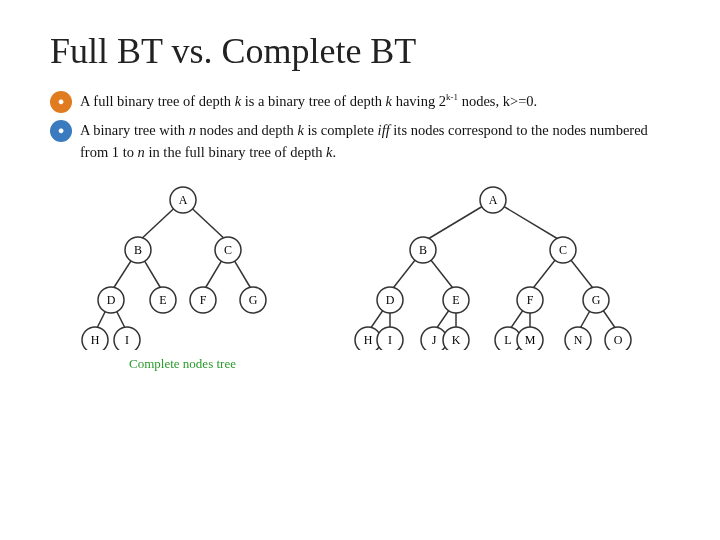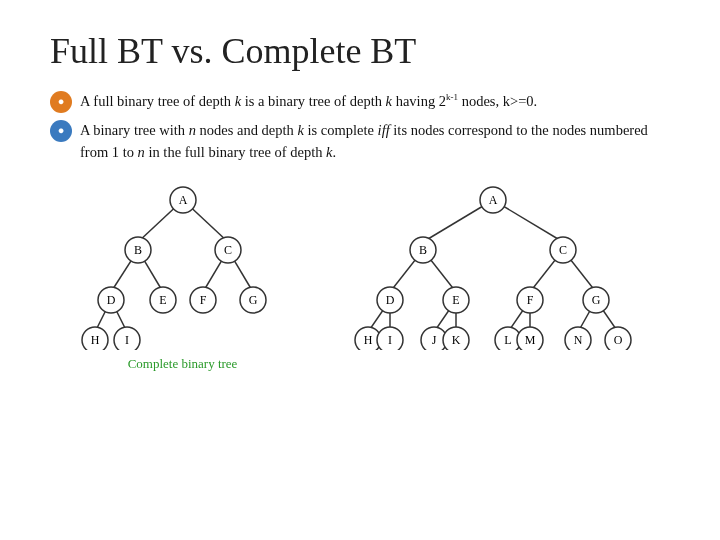--- a/index.html
+++ b/index.html
@@ -170,21 +170,21 @@
 
         <circle cx="180" cy="120" r="13" class="node-circle"></circle>
         <text x="180" y="120">G</text>
 
         <circle cx="22" cy="160" r="13" class="node-circle"></circle>
         <text x="22" y="160">H</text>
 
         <circle cx="54" cy="160" r="13" class="node-circle"></circle>
         <text x="54" y="160">I</text>
       </svg>
-      <div class="tree-label green">Complete binary tree</div>
+      <div class="tree-label green">Complete nodes tree</div>
     </div>
 
     <div class="tree-section">
       <svg width="310" height="170">
 
         <line x1="155" y1="20" x2="85" y2="62" stroke="#333" stroke-width="1.5"></line>
 
         <line x1="155" y1="20" x2="225" y2="62" stroke="#333" stroke-width="1.5"></line>
 
         <line x1="85" y1="70" x2="52" y2="112" stroke="#333" stroke-width="1.5"></line>

